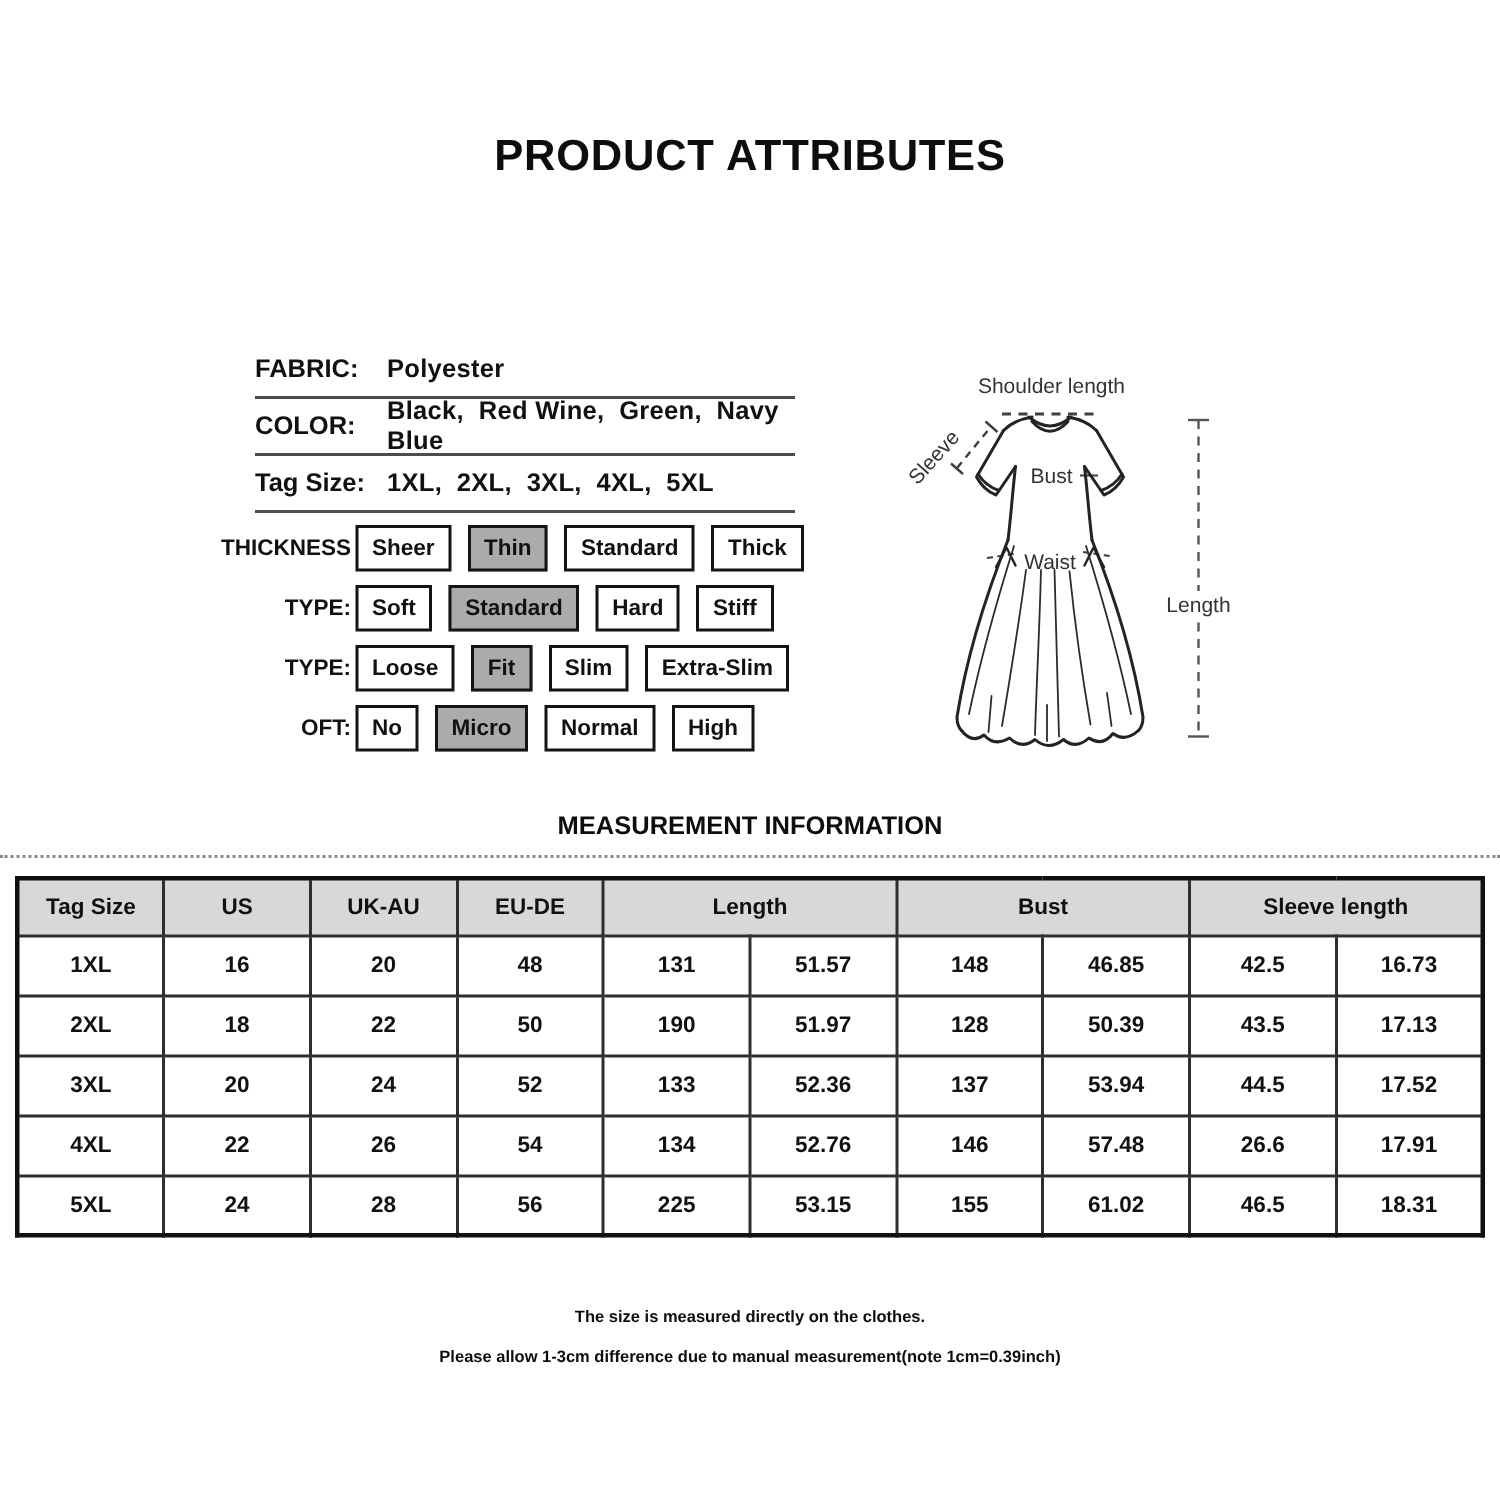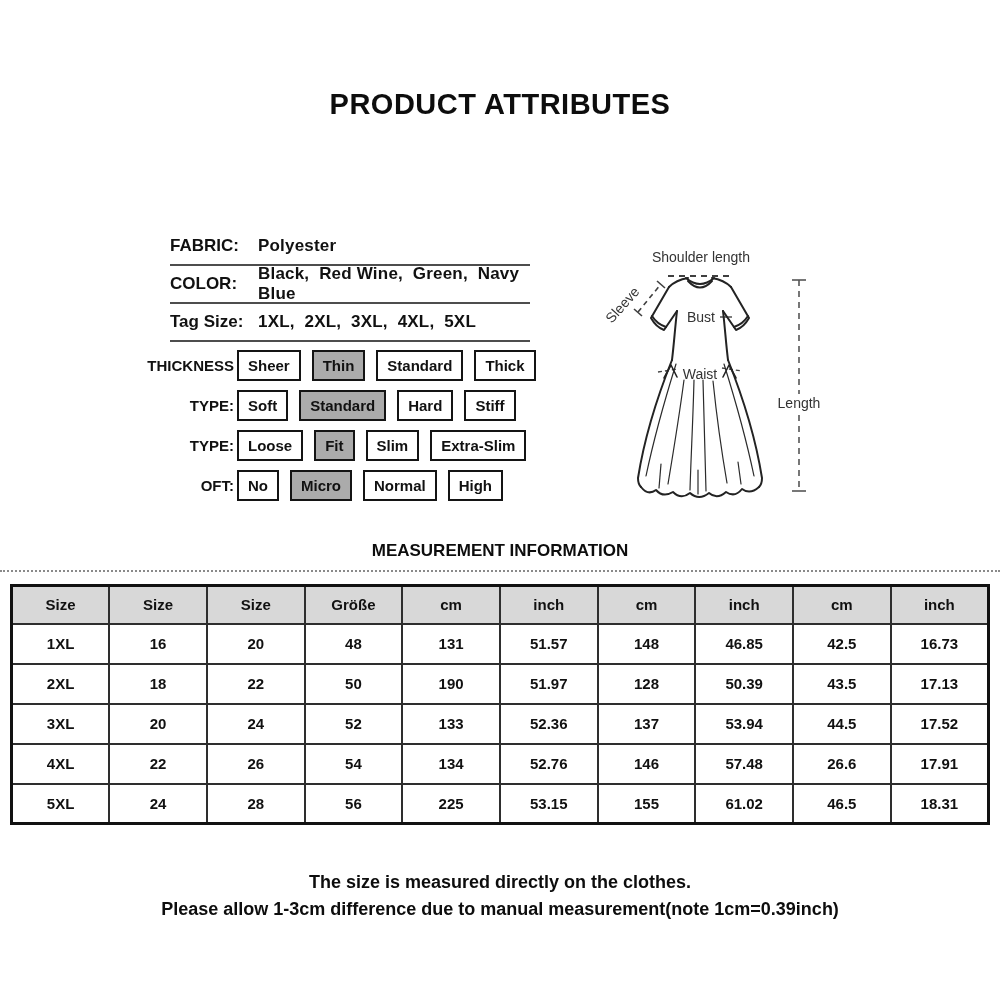--- a/index.html
+++ b/index.html
@@ -128,21 +128,21 @@
   }
   table.size-table tbody td {
     height: 40px;
     background: #ffffff;
   }
 
   .footer-note {
     position: absolute;
     left: 0; width: 1000px;
     text-align: center;
-    font-size: 18px;
+    font-size: 11px;
     font-weight: 700;
     color: #0d0d0d;
   }
   .footer-1 { top: 872px; }
   .footer-2 { top: 899px; }
 </style>
 </head>
 <body>
 
 <div class="page-title">PRODUCT ATTRIBUTES</div>
@@ -263,30 +263,27 @@
     <text class="diag-text" x="201" y="170" text-anchor="middle">Length</text>
   </svg>
 </div>
 
 <div class="section-title">MEASUREMENT INFORMATION</div>
 <div class="dotted-divider"></div>
 
 <table class="size-table">
   <thead>
       <tr>
-        <th>Size</th>
-        <th>Size</th>
-        <th>Size</th>
-        <th>Größe</th>
-        <th>cm</th>
-        <th>inch</th>
-        <th>cm</th>
-        <th>inch</th>
-        <th>cm</th>
-        <th>inch</th>
+        <th>Tag Size</th>
+        <th>US</th>
+        <th>UK-AU</th>
+        <th>EU-DE</th>
+        <th colspan="2">Length</th>
+        <th colspan="2">Bust</th>
+        <th colspan="2">Sleeve length</th>
       </tr>
     </thead>
   <tbody>
       <tr>
         <td>1XL</td>
         <td>16</td>
         <td>20</td>
         <td>48</td>
         <td>131</td>
         <td>51.57</td>

